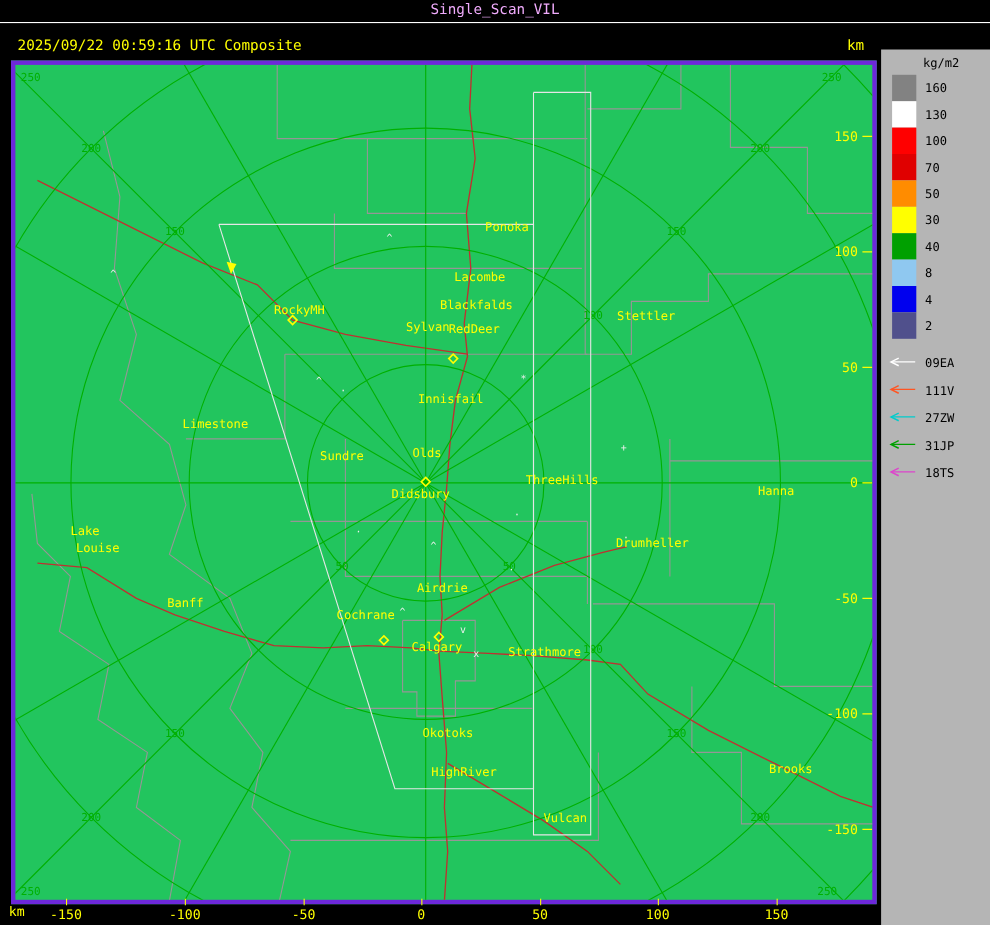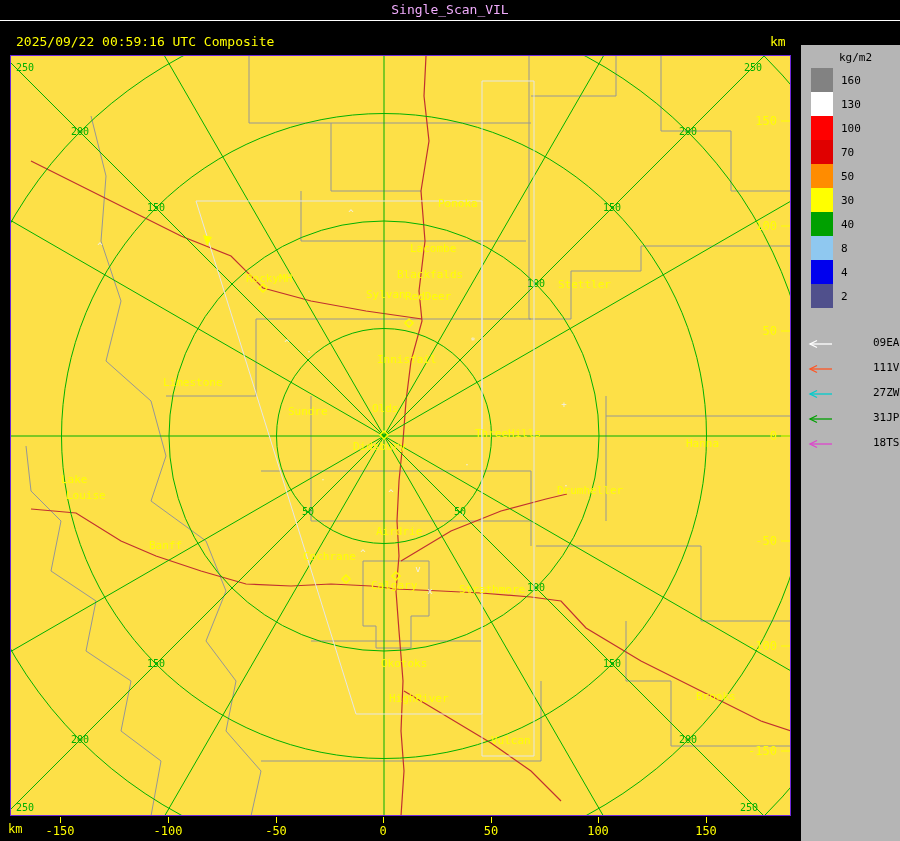--- a/index.html
+++ b/index.html
@@ -4,36 +4,36 @@
 <style>
   html,body{margin:0;padding:0;background:#000;}
   body{width:900px;height:841px;position:relative;overflow:hidden;
        font-family:"DejaVu Sans Mono","Liberation Mono",monospace;}
   .titlebar{position:absolute;left:0;top:0;width:900px;height:20px;
     border-bottom:1px solid #ffffff;color:#f0abfc;text-align:center;
     font-size:13px;line-height:19px;}
   .timestamp{position:absolute;left:16px;top:34px;color:#ffff00;font-size:13px;}
   .km-top{position:absolute;left:770px;top:34px;color:#ffff00;font-size:13px;}
   .map{position:absolute;left:10px;top:55px;width:779px;height:759px;
-    border:1px solid #6d28d9;background:#fde047;overflow:hidden;}
+    border:4px solid #6d28d9;background:#22c55e;overflow:hidden;}
   .map svg{position:absolute;left:0;top:0;}
   .map svg text{font-family:"DejaVu Sans Mono","Liberation Mono",monospace;}
   .bottom-axis{position:absolute;left:0;top:816px;width:900px;height:25px;color:#ffff00;}
   .bottom-axis .km{position:absolute;left:8px;top:6px;font-size:12px;}
   .baxis-tick{position:absolute;top:1px;width:1px;height:6px;background:#ffff00;}
   .baxis-label{position:absolute;top:8px;font-size:12px;transform:translateX(-50%);white-space:nowrap;}
   .panel{position:absolute;left:801px;top:45px;width:99px;height:796px;
     background:#b5b5b5;color:#000;}
   .panel .unit{margin:6px 0 4px 38px;font-size:11px;}
   .scale{margin-left:10px;}
   .scale-row{display:flex;align-items:center;height:24px;}
   .swatch{width:22px;height:24px;flex:0 0 22px;}
   .scale-label{font-size:11px;padding-left:8px;}
   .radars{margin:16px 0 0 6px;}
-  .radar-row{display:flex;align-items:flex-end;height:25px;gap:32px;}
+  .radar-row{display:flex;align-items:flex-start;height:25px;}
   .radar-label{font-size:11px;padding-left:6px;}
 </style>
 </head>
 <body>
 
 <div class="titlebar">Single_Scan_VIL</div>
 
 <div class="timestamp">2025/09/22 00:59:16 UTC Composite</div>
 <div class="km-top">km</div>
 

